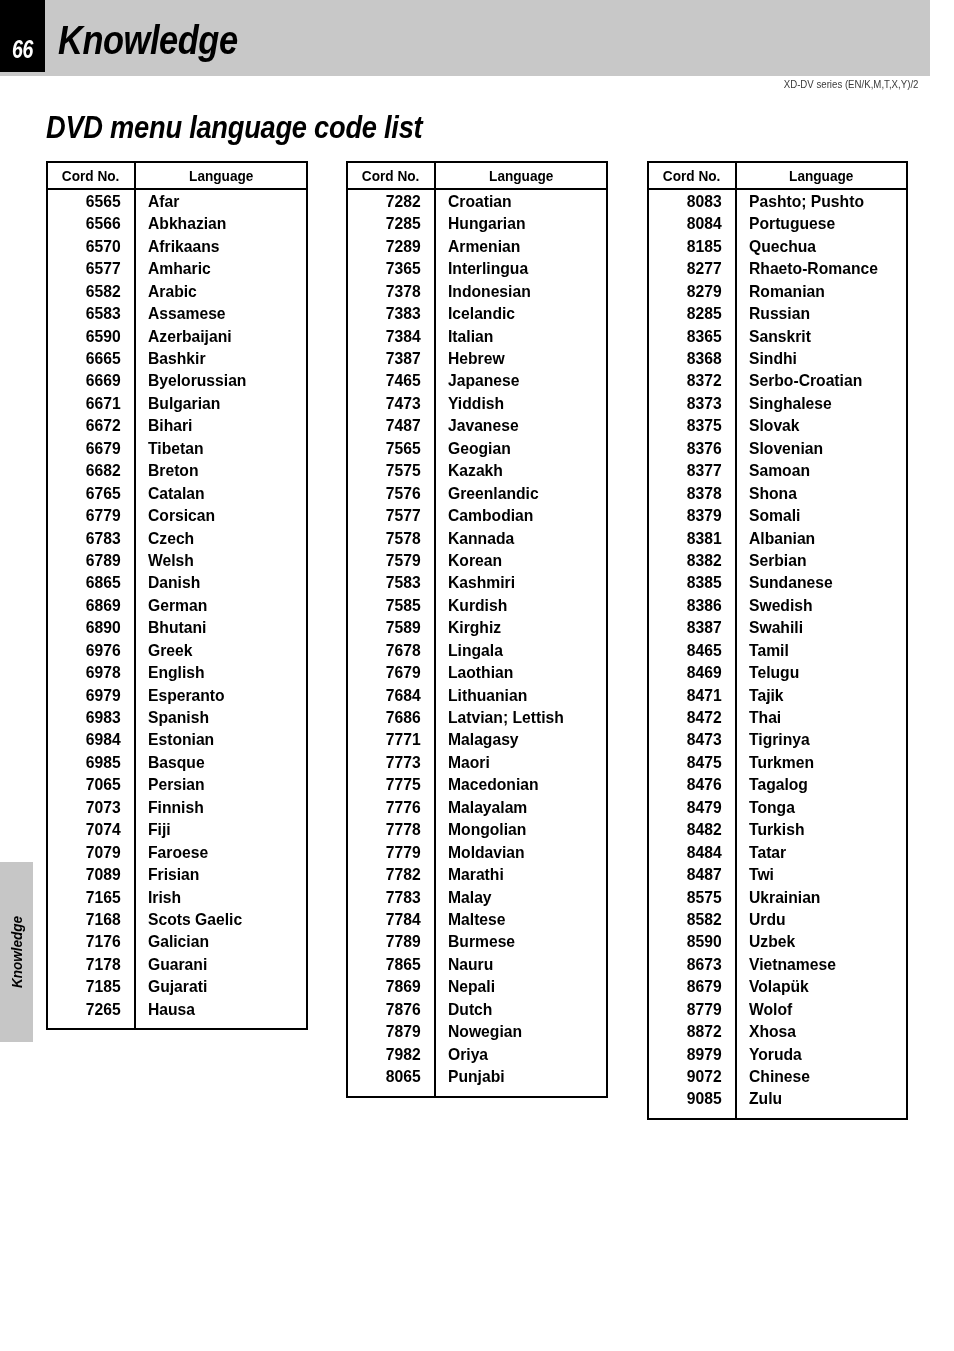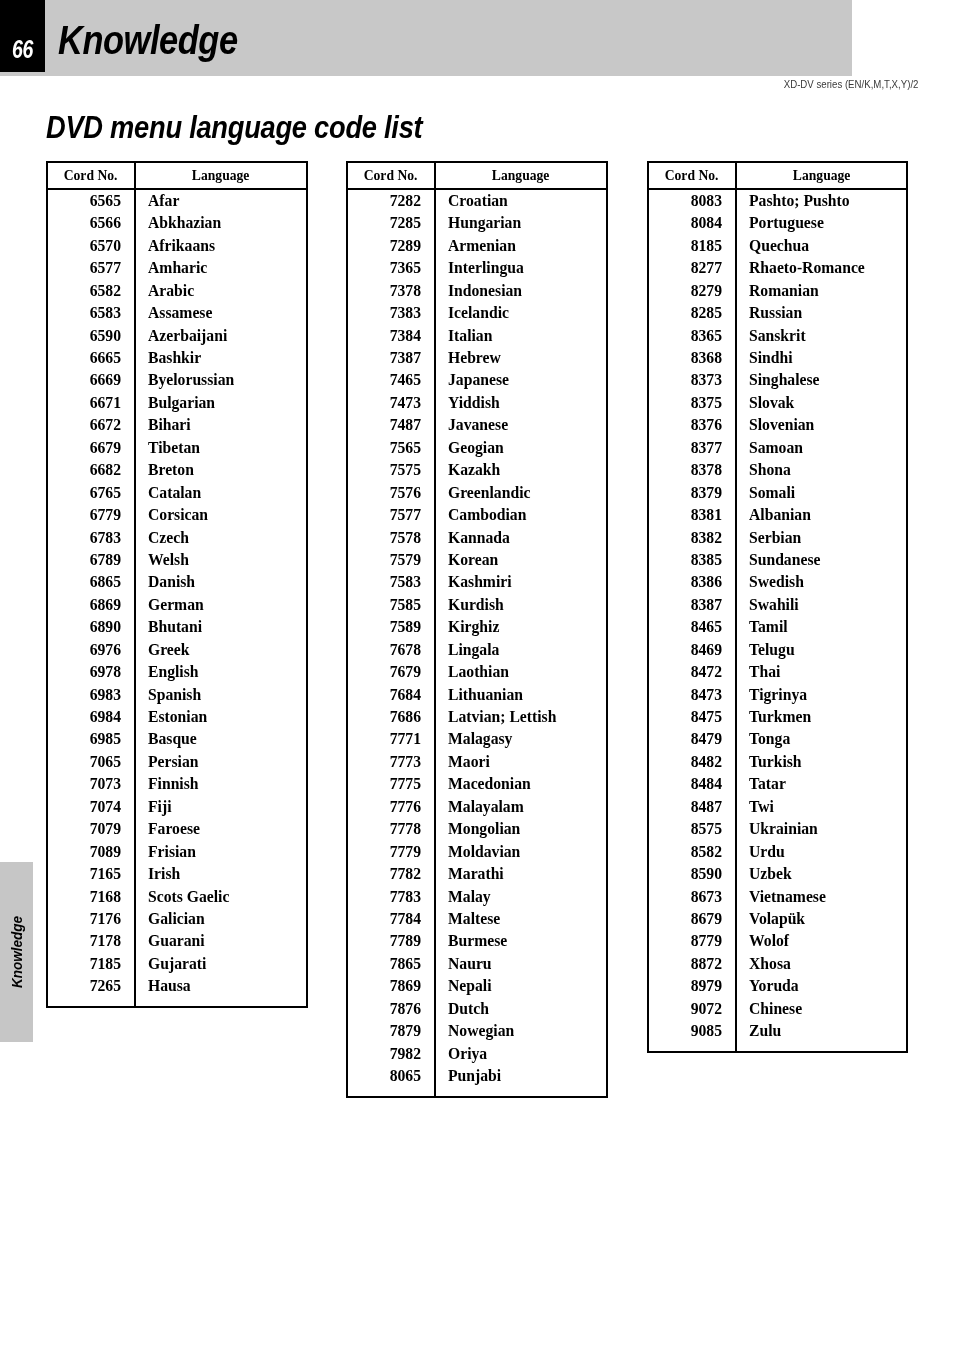--- a/index.html
+++ b/index.html
@@ -13,21 +13,21 @@
     position: relative;
     font-family: "Liberation Sans", "DejaVu Sans", sans-serif;
     overflow: hidden;
   }
 
   
   #header-band {
     position: absolute;
     left: 0;
     top: 0;
-    width: 852px;
+    width: 930px;
     height: 76px;
     background: #c8c8c8;
   }
   #page-number-block {
     position: absolute;
     left: 0;
     top: 0;
     width: 45px;
     height: 72px;
     background: #000000;
@@ -126,21 +126,20 @@
     background: #ffffff;
   }
   #table-1 { left: 46px;  top: 161px; width: 262px; }
   #table-2 { left: 346px; top: 161px; width: 262px; }
   #table-3 { left: 647px; top: 161px; width: 261px; }
 
   .code-table table {
     border-collapse: collapse;
     width: 100%;
     table-layout: fixed;
-    font-family: Liberation Serif, serif;
   }
   .code-table col.c-code { width: 87px; }
   .code-table th, .code-table td {
     padding: 0;
     margin: 0;
   }
   .hdr-row th {
     border-bottom: 2.5px solid #000000;
     height: 25px;
     font-size: 14.5px;
@@ -305,20 +304,24 @@
         </tr>
         <tr class="data-row">
           <td class="cell-code"><span class="cell-inner">6976</span></td>
           <td class="cell-lang"><span class="cell-inner">Greek</span></td>
         </tr>
         <tr class="data-row">
           <td class="cell-code"><span class="cell-inner">6978</span></td>
           <td class="cell-lang"><span class="cell-inner">English</span></td>
         </tr>
         <tr class="data-row">
+          <td class="cell-code"><span class="cell-inner">6979</span></td>
+          <td class="cell-lang"><span class="cell-inner">Esperanto</span></td>
+        </tr>
+        <tr class="data-row">
           <td class="cell-code"><span class="cell-inner">6983</span></td>
           <td class="cell-lang"><span class="cell-inner">Spanish</span></td>
         </tr>
         <tr class="data-row">
           <td class="cell-code"><span class="cell-inner">6984</span></td>
           <td class="cell-lang"><span class="cell-inner">Estonian</span></td>
         </tr>
         <tr class="data-row">
           <td class="cell-code"><span class="cell-inner">6985</span></td>
           <td class="cell-lang"><span class="cell-inner">Basque</span></td>
@@ -595,20 +598,24 @@
         </tr>
         <tr class="data-row">
           <td class="cell-code"><span class="cell-inner">8365</span></td>
           <td class="cell-lang"><span class="cell-inner">Sanskrit</span></td>
         </tr>
         <tr class="data-row">
           <td class="cell-code"><span class="cell-inner">8368</span></td>
           <td class="cell-lang"><span class="cell-inner">Sindhi</span></td>
         </tr>
         <tr class="data-row">
+          <td class="cell-code"><span class="cell-inner">8372</span></td>
+          <td class="cell-lang"><span class="cell-inner">Serbo-Croatian</span></td>
+        </tr>
+        <tr class="data-row">
           <td class="cell-code"><span class="cell-inner">8373</span></td>
           <td class="cell-lang"><span class="cell-inner">Singhalese</span></td>
         </tr>
         <tr class="data-row">
           <td class="cell-code"><span class="cell-inner">8375</span></td>
           <td class="cell-lang"><span class="cell-inner">Slovak</span></td>
         </tr>
         <tr class="data-row">
           <td class="cell-code"><span class="cell-inner">8376</span></td>
           <td class="cell-lang"><span class="cell-inner">Slovenian</span></td>
@@ -647,30 +654,38 @@
         </tr>
         <tr class="data-row">
           <td class="cell-code"><span class="cell-inner">8465</span></td>
           <td class="cell-lang"><span class="cell-inner">Tamil</span></td>
         </tr>
         <tr class="data-row">
           <td class="cell-code"><span class="cell-inner">8469</span></td>
           <td class="cell-lang"><span class="cell-inner">Telugu</span></td>
         </tr>
         <tr class="data-row">
+          <td class="cell-code"><span class="cell-inner">8471</span></td>
+          <td class="cell-lang"><span class="cell-inner">Tajik</span></td>
+        </tr>
+        <tr class="data-row">
           <td class="cell-code"><span class="cell-inner">8472</span></td>
           <td class="cell-lang"><span class="cell-inner">Thai</span></td>
         </tr>
         <tr class="data-row">
           <td class="cell-code"><span class="cell-inner">8473</span></td>
           <td class="cell-lang"><span class="cell-inner">Tigrinya</span></td>
         </tr>
         <tr class="data-row">
           <td class="cell-code"><span class="cell-inner">8475</span></td>
           <td class="cell-lang"><span class="cell-inner">Turkmen</span></td>
+        </tr>
+        <tr class="data-row">
+          <td class="cell-code"><span class="cell-inner">8476</span></td>
+          <td class="cell-lang"><span class="cell-inner">Tagalog</span></td>
         </tr>
         <tr class="data-row">
           <td class="cell-code"><span class="cell-inner">8479</span></td>
           <td class="cell-lang"><span class="cell-inner">Tonga</span></td>
         </tr>
         <tr class="data-row">
           <td class="cell-code"><span class="cell-inner">8482</span></td>
           <td class="cell-lang"><span class="cell-inner">Turkish</span></td>
         </tr>
         <tr class="data-row">

